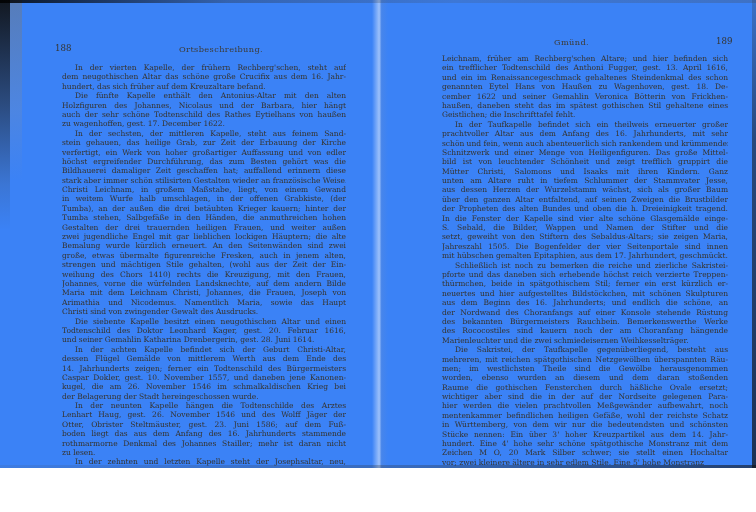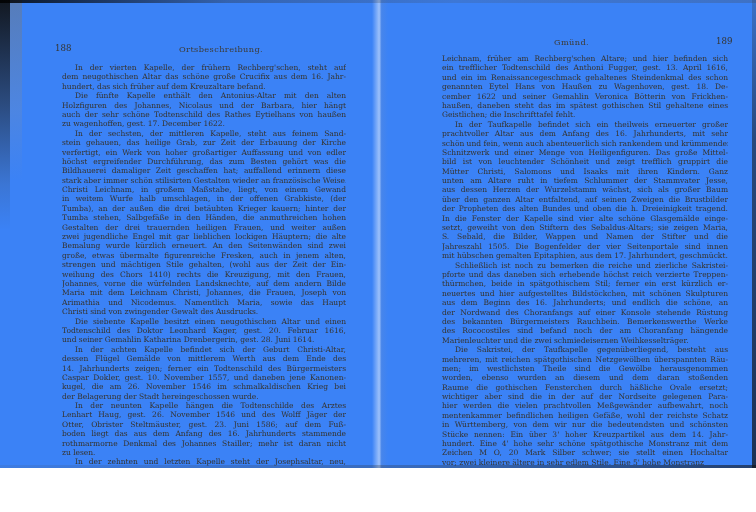--- a/index.html
+++ b/index.html
@@ -150,34 +150,34 @@
           <div class="line">prachtvoller Altar aus dem Anfang des 16. Jahrhunderts, mit sehr</div>
           <div class="line">schön und fein, wenn auch abenteuerlich sich rankendem und krümmendem</div>
           <div class="line">Schnitzwerk und einer Menge von Heiligenfiguren. Das große Mittel-</div>
           <div class="line">bild ist von leuchtender Schönheit und zeigt trefflich gruppirt die</div>
           <div class="line">Mütter Christi, Salomons und Isaaks mit ihren Kindern. Ganz</div>
           <div class="line">unten am Altare ruht in tiefem Schlummer der Stammvater Jesse,</div>
           <div class="line">aus dessen Herzen der Wurzelstamm wächst, sich als großer Baum</div>
           <div class="line">über den ganzen Altar entfaltend, auf seinen Zweigen die Brustbilder</div>
           <div class="line">der Propheten des alten Bundes und oben die h. Dreieinigkeit tragend.</div>
           <div class="line">In die Fenster der Kapelle sind vier alte schöne Glasgemälde einge-</div>
+          <div class="line">S. Sebald, die Bilder, Wappen und Namen der Stifter und die</div>
           <div class="line">setzt, geweiht von den Stiftern des Sebaldus-Altars; sie zeigen Maria,</div>
-          <div class="line">S. Sebald, die Bilder, Wappen und Namen der Stifter und die</div>
           <div class="line">Jahreszahl 1505. Die Bogenfelder der vier Seitenportale sind innen</div>
           <div class="line last">mit hübschen gemalten Epitaphien, aus dem 17. Jahrhundert, geschmückt.</div>
         </div>
         <div class="para">
           <div class="line first">Schließlich ist noch zu bemerken die reiche und zierliche Sakristei-</div>
           <div class="line">pforte und das daneben sich erhebende höchst reich verzierte Treppen-</div>
           <div class="line">thürmchen, beide in spätgothischem Stil; ferner ein erst kürzlich er-</div>
           <div class="line">neuertes und hier aufgestelltes Bildstöckchen, mit schönen Skulpturen</div>
           <div class="line">aus dem Beginn des 16. Jahrhunderts; und endlich die schöne, an</div>
           <div class="line">der Nordwand des Choranfangs auf einer Konsole stehende Rüstung</div>
           <div class="line">des bekannten Bürgermeisters Rauchbein. Bemerkenswerthe Werke</div>
-          <div class="line">des Rococostiles sind befand noch der am Choranfang hängende</div>
+          <div class="line">des Rococostiles sind kauern noch der am Choranfang hängende</div>
           <div class="line last">Marienleuchter und die zwei schmiedeisernen Weihkesselträger.</div>
         </div>
         <div class="para">
           <div class="line first">Die Sakristei, der Taufkapelle gegenüberliegend, besteht aus</div>
           <div class="line">mehreren, mit reichen spätgothischen Netzgewölben überspannten Räu-</div>
           <div class="line">men; im westlichsten Theile sind die Gewölbe herausgenommen</div>
           <div class="line">worden, ebenso wurden an diesem und dem daran stoßenden</div>
           <div class="line">Raume die gothischen Fensterchen durch häßliche Ovale ersetzt;</div>
           <div class="line">wichtiger aber sind die in der auf der Nordseite gelegenen Para-</div>
           <div class="line">hier werden die vielen prachtvollen Meßgewänder aufbewahrt, noch</div>

